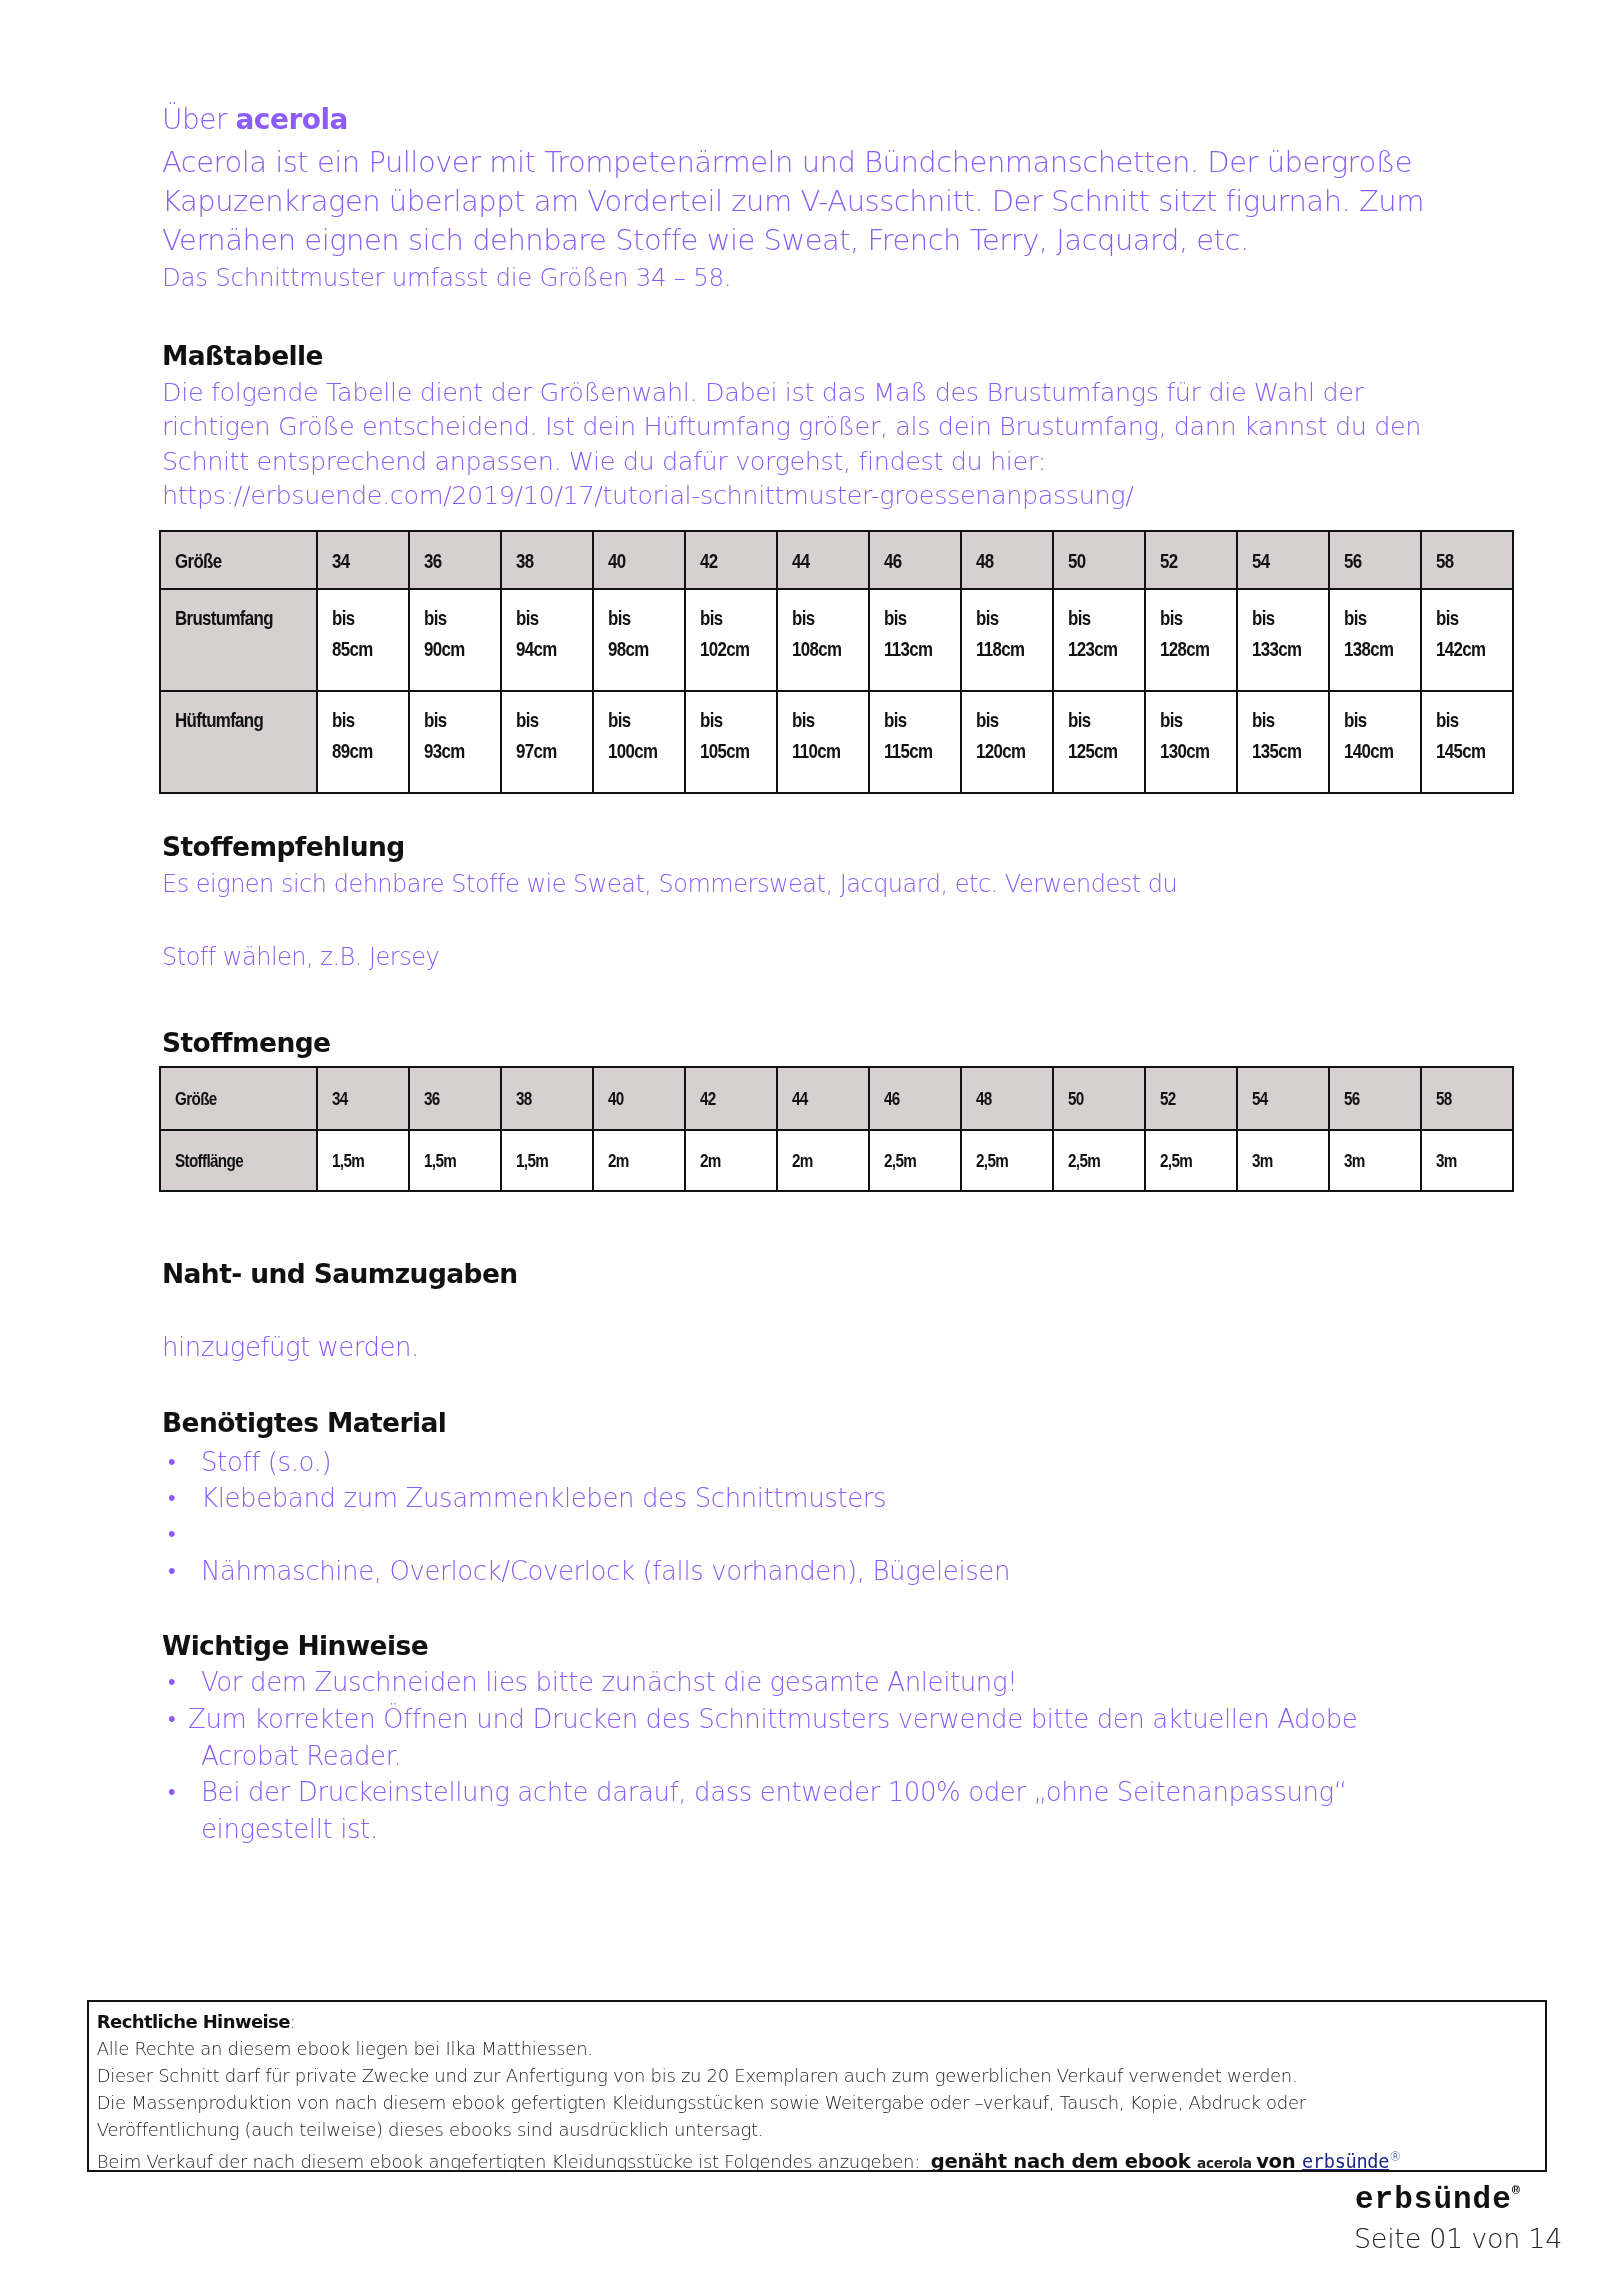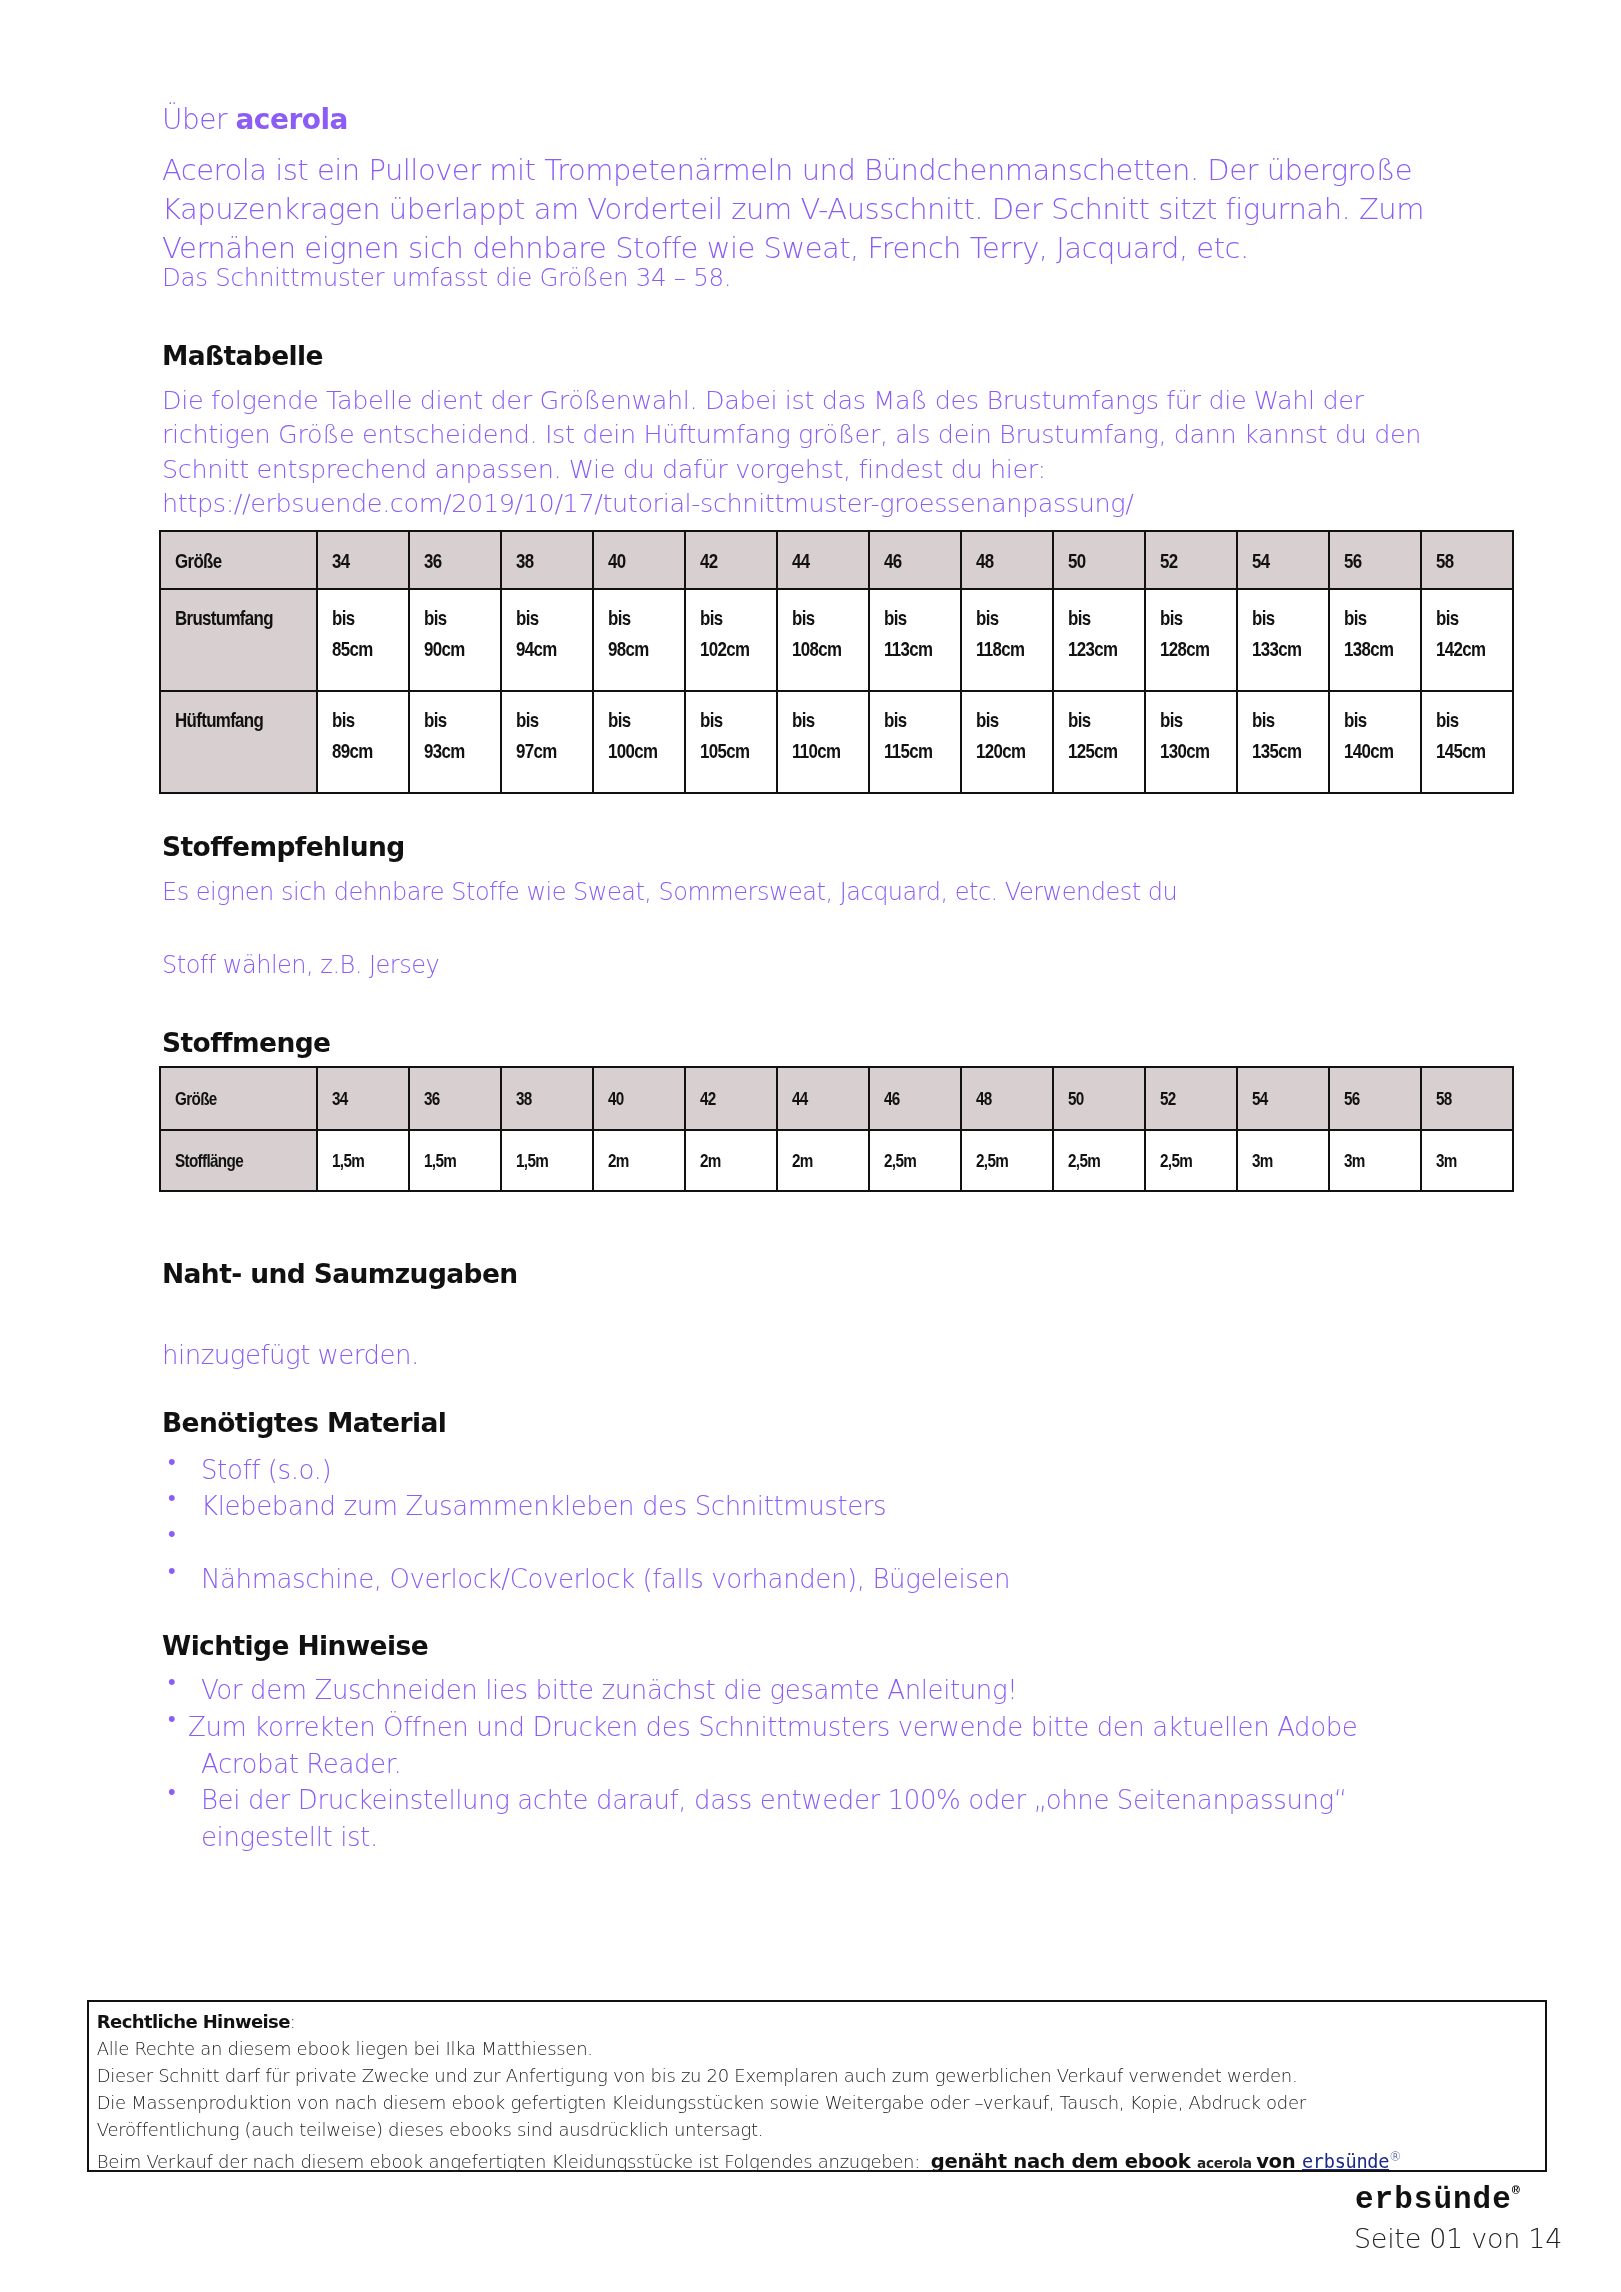--- a/index.html
+++ b/index.html
@@ -3,21 +3,21 @@
 <meta charset="utf-8">
 <style>
   html, body { margin: 0; padding: 0; background: #ffffff; }
   body { width: 1621px; height: 2293px; position: relative; overflow: hidden;
          font-family: "DejaVu Sans", sans-serif; color: #1a1a1a; }
   .abs { position: absolute; }
   .heading { font-family: "DejaVu Sans", sans-serif; font-weight: bold; font-size: 26.5px;
              letter-spacing: -0.6px; white-space: nowrap; color: #111; }
   .para { font-family: "DejaVu Sans", sans-serif; font-weight: 200; font-size: 27px;
           letter-spacing: -0.3px; white-space: nowrap; color: #8b5cf6; }
-  .line { position: absolute; left: 0; white-space: nowrap; margin-top: 8px; }
+  .line { position: absolute; left: 0; white-space: nowrap; }
   .intro-title { font-size: 28px; letter-spacing: -0.5px; }
   .intro-title b { font-weight: bold; }
 
   table.size { position: absolute; border-collapse: collapse; table-layout: fixed;
                font-family: "Liberation Sans", sans-serif; font-weight: bold; color: #111; }
   table.size td { border: 2.9px solid #111; vertical-align: top; padding: 0 0 0 13.7px;
                   font-size: 20.6px; line-height: 31px; letter-spacing: -0.8px; }
   table.size tr.hdr td { background: #d8cfd1; vertical-align: middle; }
   table.size td.rowlabel { background: #d8cfd1; }
   table.size td .cond-text { display: inline-block; transform: scaleX(0.82); transform-origin: left center; }

